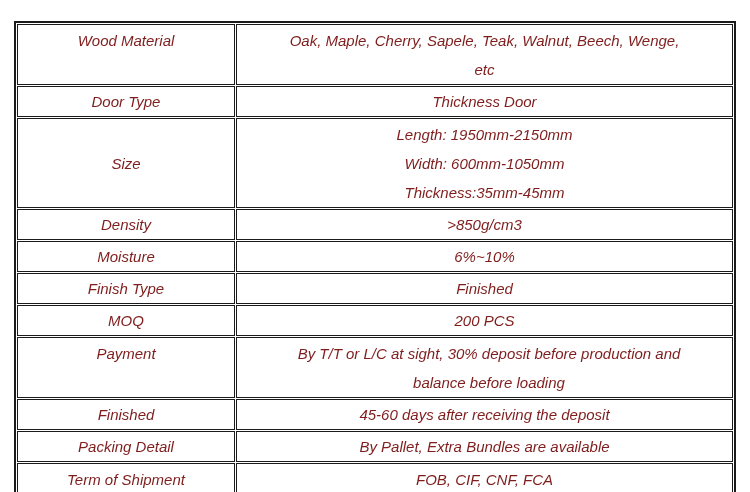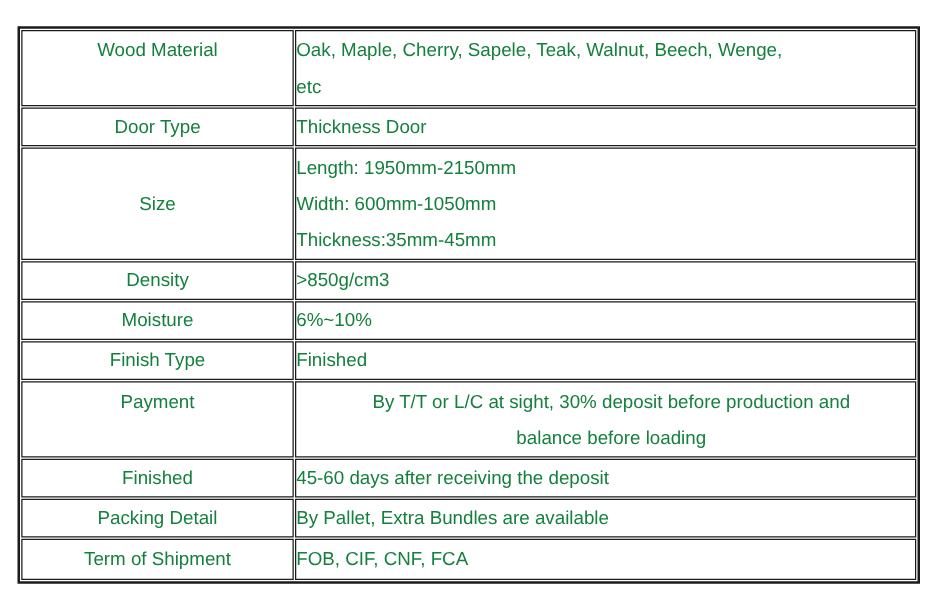--- a/index.html
+++ b/index.html
@@ -25,31 +25,32 @@
     border: 2px solid #1b1b1b;
     width: 722px;
     table-layout: fixed;
     background: #ffffff;
   }
   td {
     border: 1px solid #1b1b1b;
     box-sizing: border-box;
     background: #ffffff;
     font-size: 15px;
-    color: #15803d;
+    color: #7f1d1d;
     padding: 0;
     vertical-align: middle;
     overflow: hidden;
+    font-style: italic;
   }
   td.label {
     width: 218px;
     text-align: center;
   }
   td.value {
-    text-align: left;
+    text-align: center;
   }
   td.va-top {
     vertical-align: top;
     padding-top: 1px;
   }
   td.value.left {
     text-align: center;
     padding-left: 9px;
   }
   .line {
@@ -119,20 +120,28 @@
 
       <tr>
         <td class="label">
           <div class="line">Finish Type</div>
         </td>
         <td class="value">
           <div class="line">Finished</div>
         </td>
       </tr>
 
+      <tr>
+        <td class="label">
+          <div class="line">MOQ</div>
+        </td>
+        <td class="value">
+          <div class="line">200 PCS</div>
+        </td>
+      </tr>
 
       <tr class="h-2line-b">
         <td class="label va-top">
           <div class="line">Payment</div>
         </td>
         <td class="value left va-top">
           <div class="line">By T/T or L/C at sight, 30% deposit before production and</div>
           <div class="line">balance before loading</div>
         </td>
       </tr>

